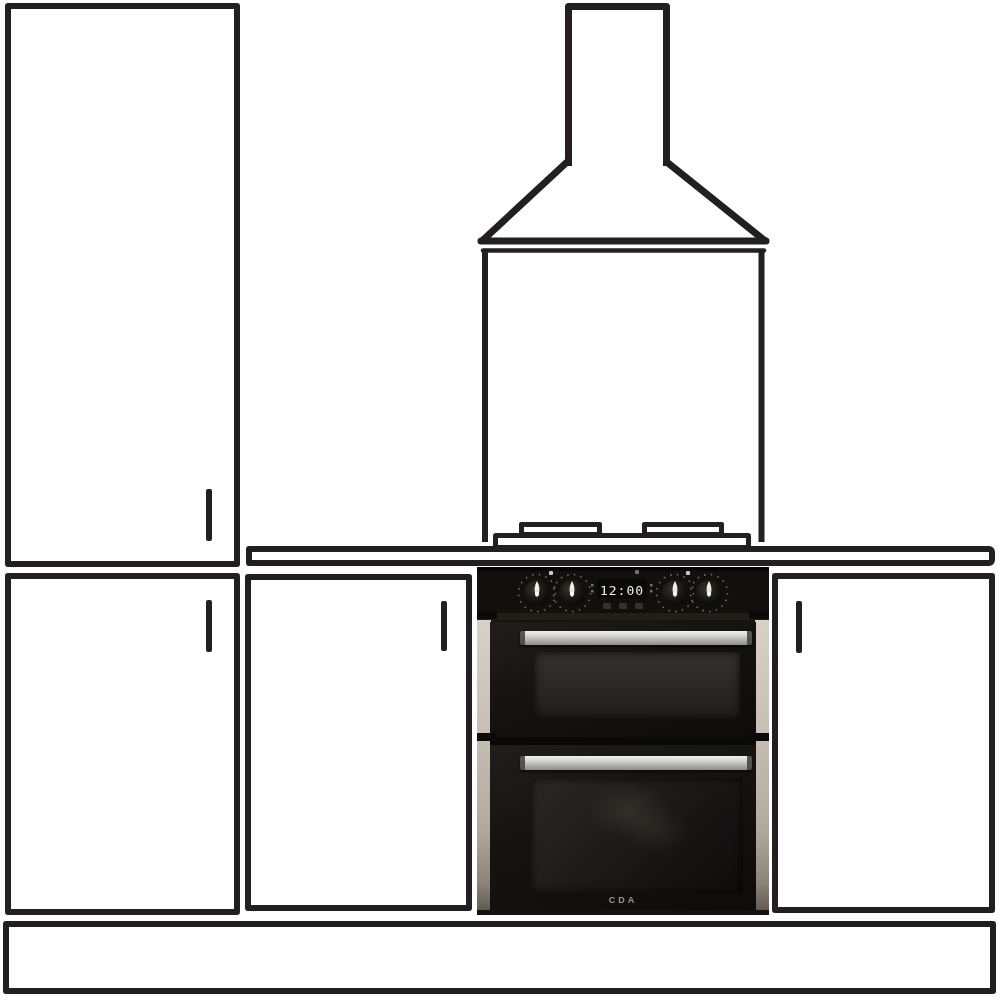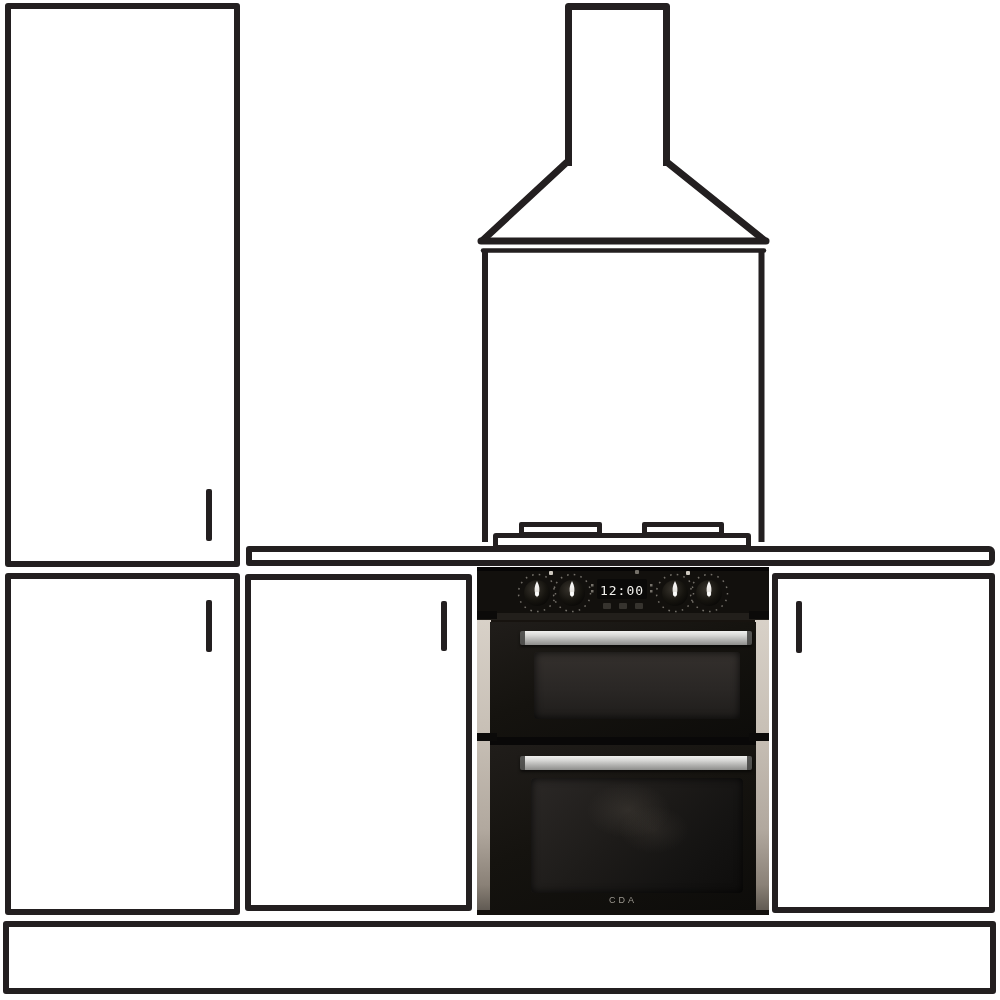--- a/index.html
+++ b/index.html
@@ -62,21 +62,21 @@
   .glass{position:absolute;border-radius:4px;
          background:linear-gradient(180deg,#34302d 0%,#2a2725 55%,#1f1d1b 100%);
          box-shadow:inset 0 0 8px rgba(0,0,0,.8)}
   .glass-top{left:44px;top:30px;width:206px;height:67px}
   .glass-bot{left:41px;top:33px;width:212px;height:115px;
          background:
            radial-gradient(ellipse 60px 40px at 46% 28%,rgba(125,115,102,.20),rgba(0,0,0,0) 70%),
            radial-gradient(ellipse 50px 34px at 58% 45%,rgba(125,115,102,.14),rgba(0,0,0,0) 70%),
            linear-gradient(135deg,#2b2826 0%,#1d1b19 45%,#141312 75%,#0e0d0c 100%)}
   .brand{position:absolute;left:0;top:150px;width:100%;text-align:center;
-         color:#9c9890;font-size:9px;letter-spacing:3px;font-weight:normal}
+         color:#9c9890;font-size:9px;letter-spacing:3px;font-weight:bold}
   .oven-foot{position:absolute;left:0;top:343px;width:292px;height:5px;background:#14110e}
 </style>
 </head>
 <body>
 
 <div class="canvas">
 
   <svg class="hood-svg" viewBox="0 0 1000 560">
     <path d="M568.5 166 L568.5 6.5 L666.5 6.5 L666.5 166" stroke-width="7" stroke-linejoin="round"></path>
     <path d="M566 163 L483 240" stroke-width="7" stroke-linecap="round"></path>

